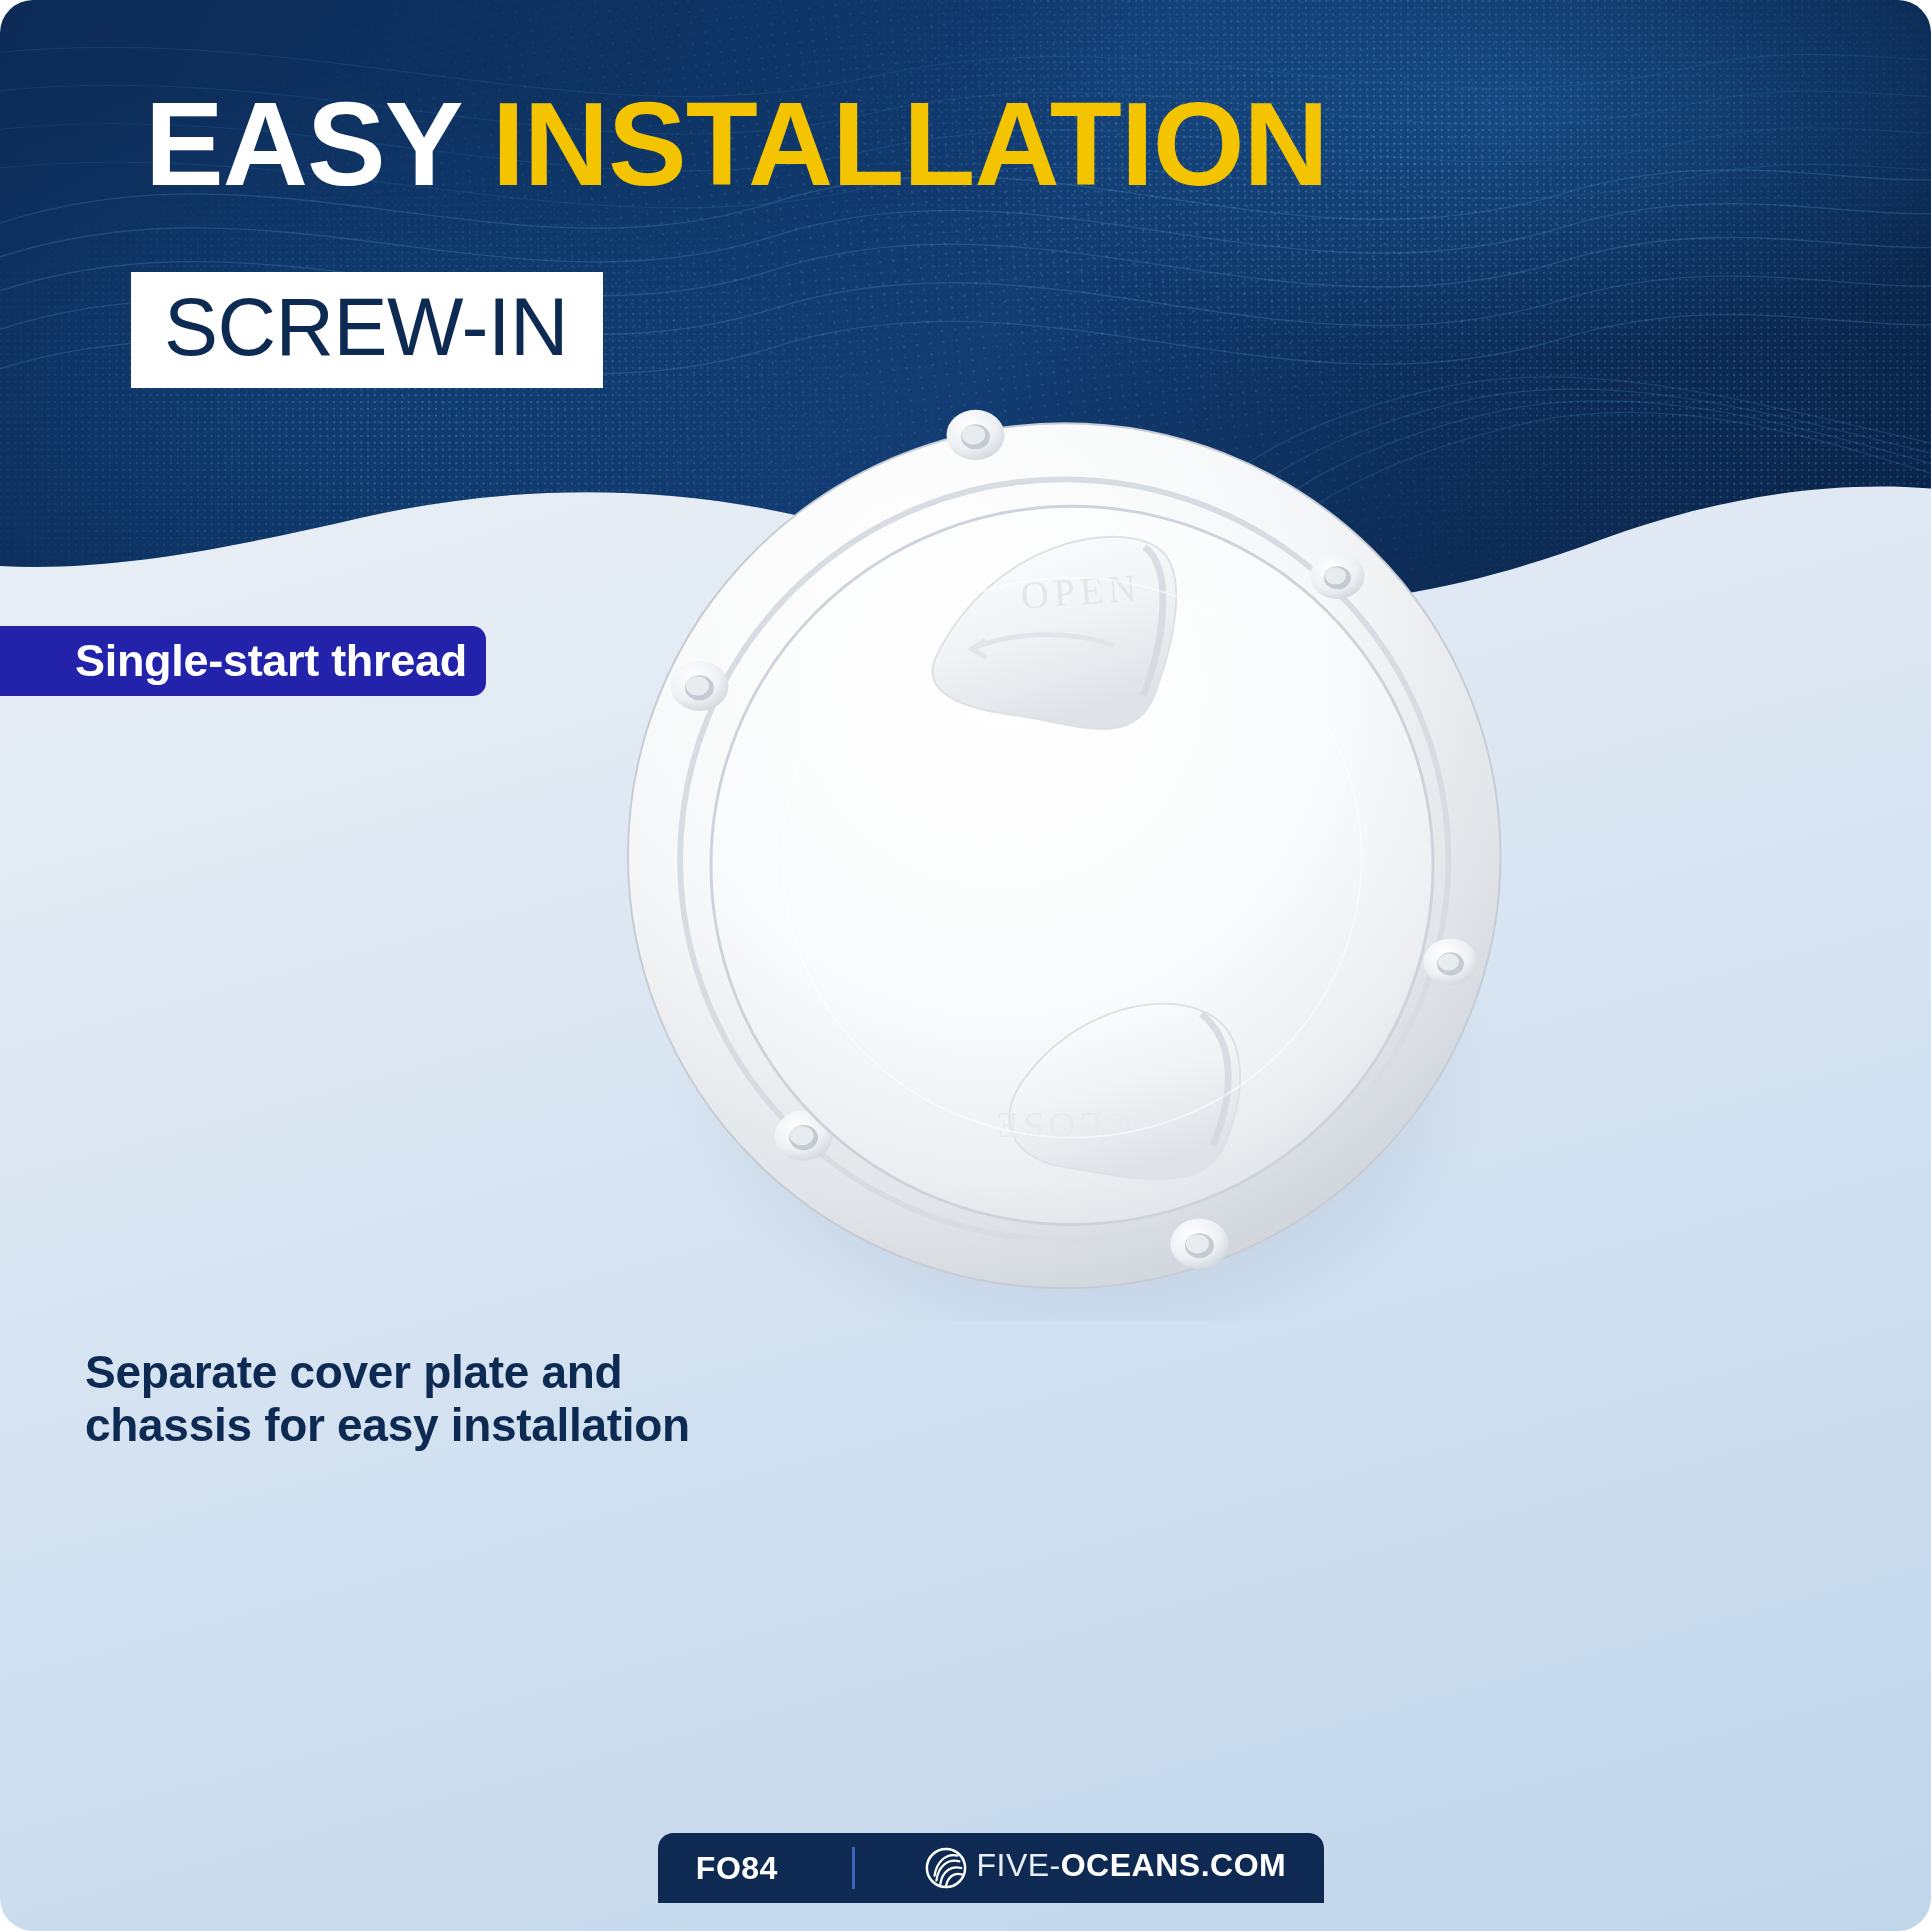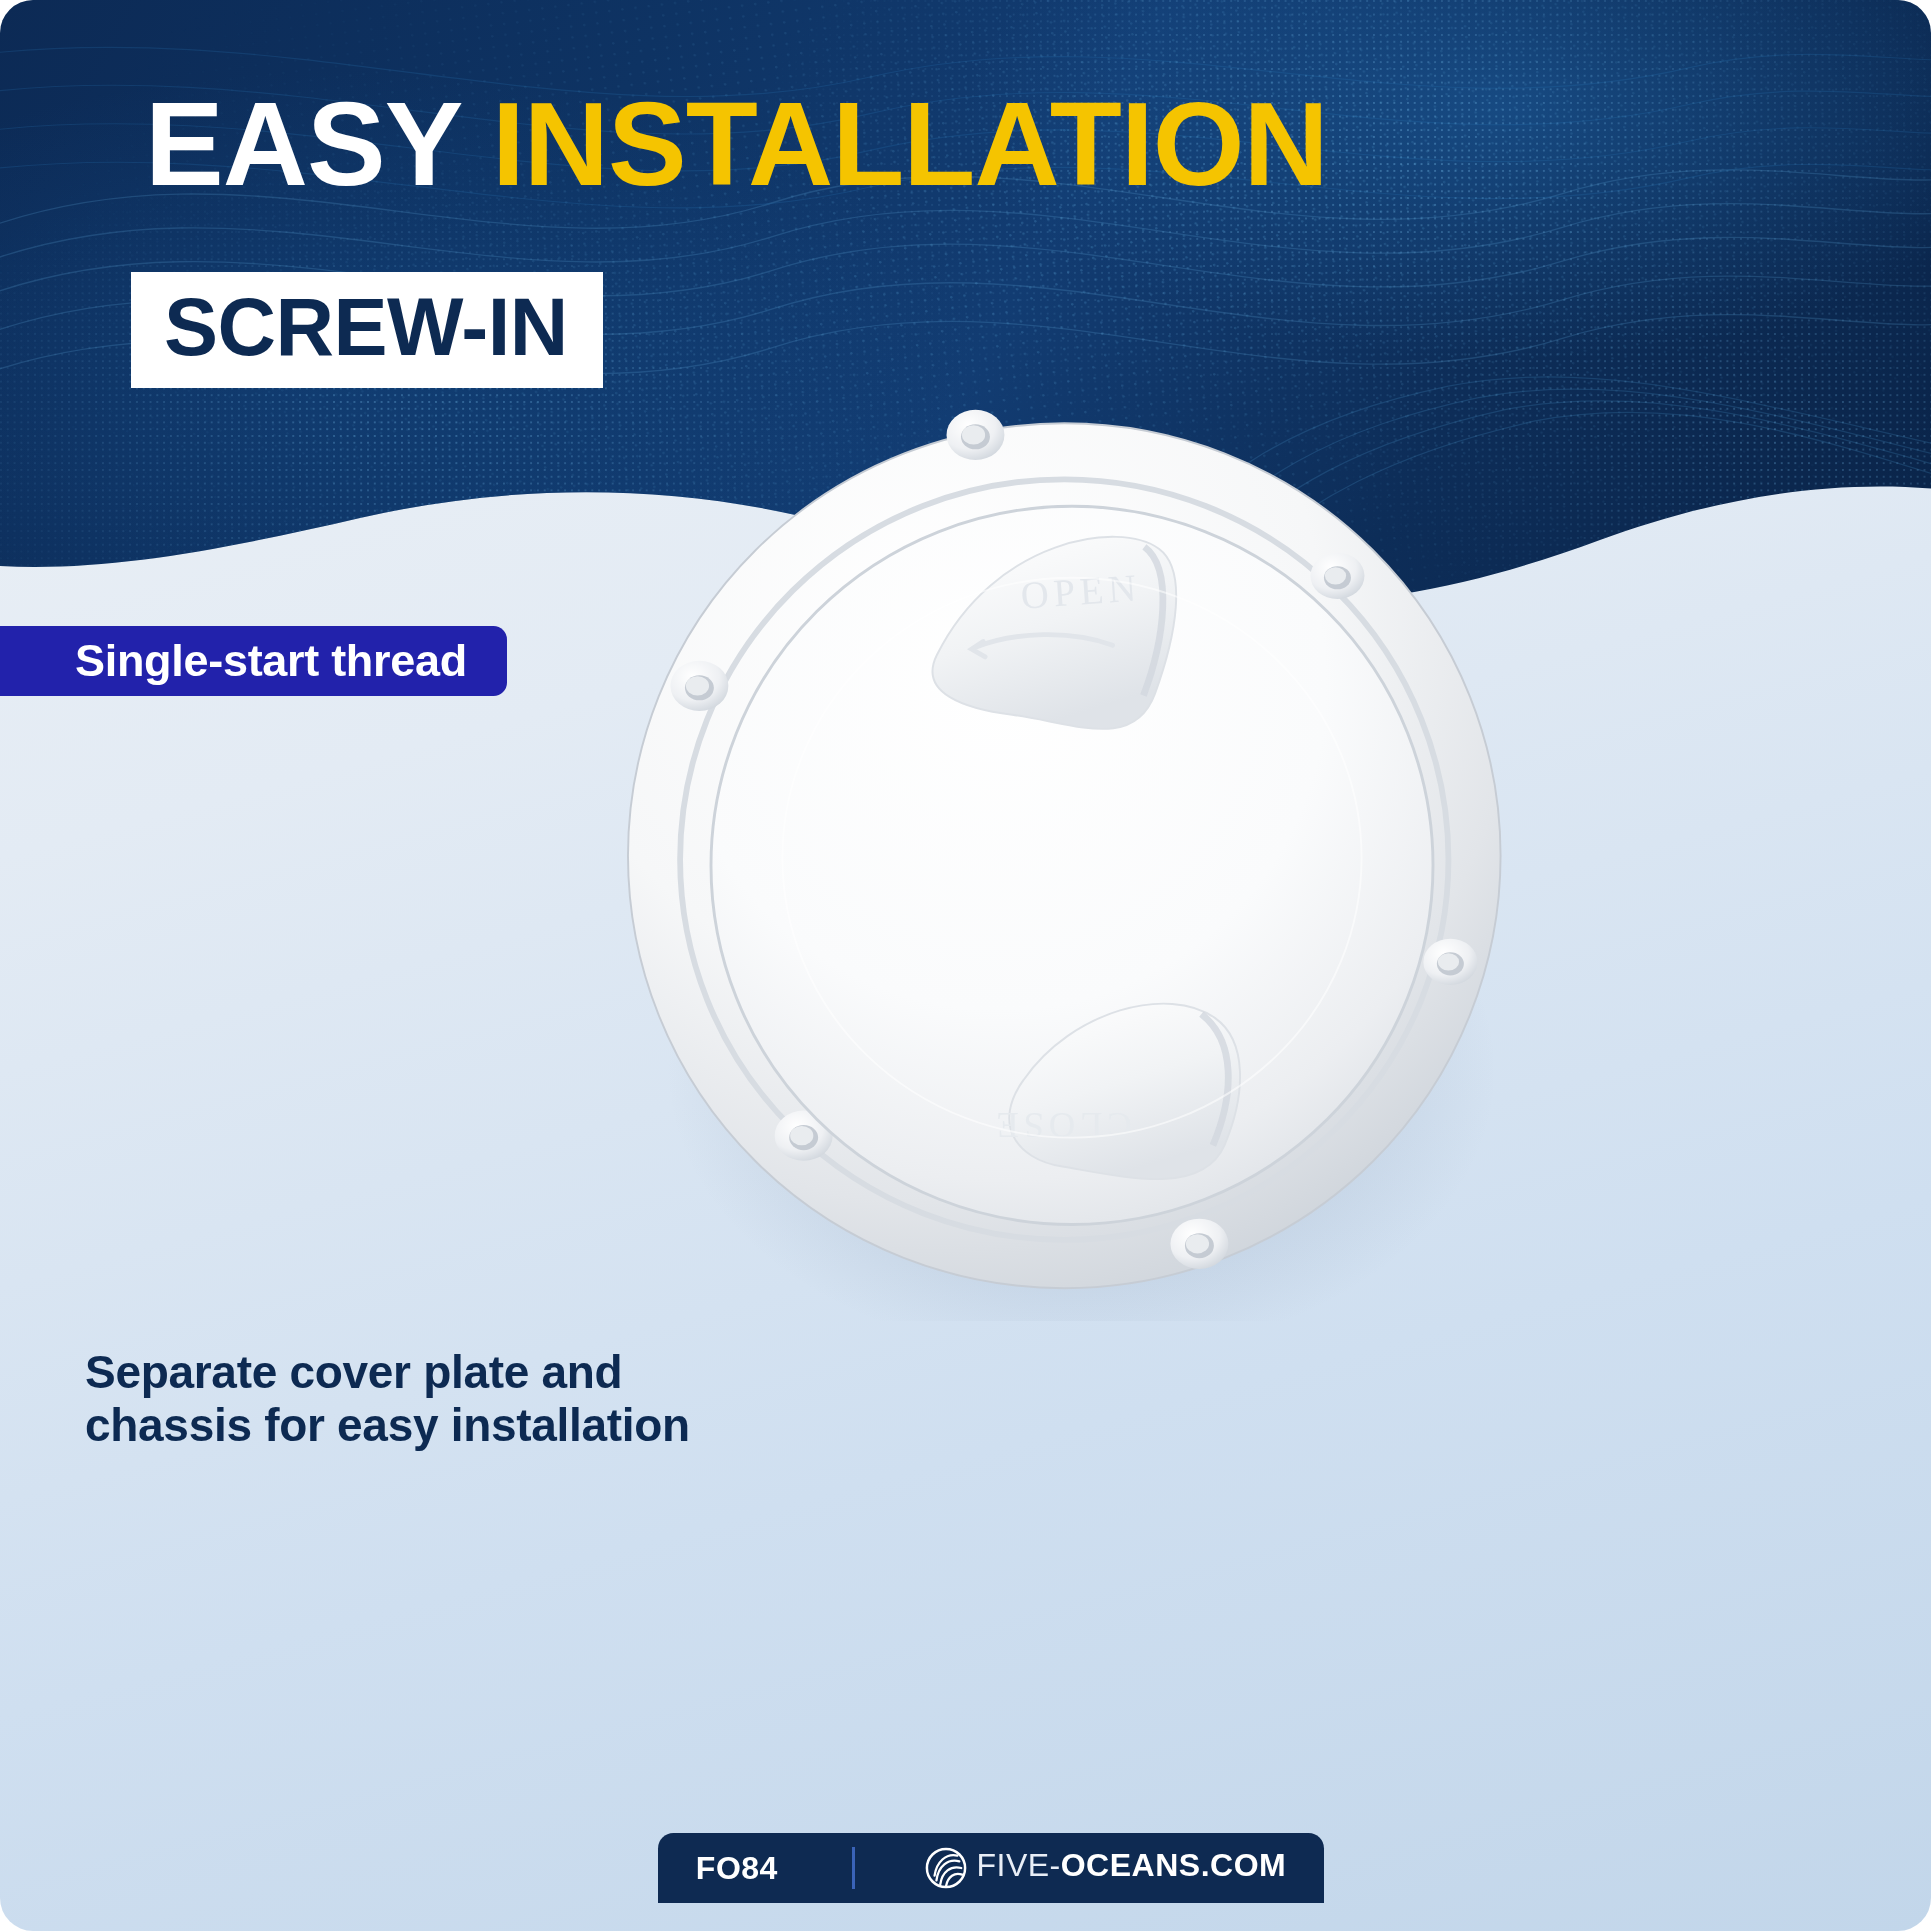--- a/index.html
+++ b/index.html
@@ -66,40 +66,40 @@
   }
   #headline .w { color:#ffffff; }
   #headline .y { color:#f5c400; }
 
   #screw-badge {
     position:absolute; left:131px; top:272px;
     background:#ffffff;
     padding:15.4px 35px 19.3px 33px;
   }
   #screw-badge span {
-    font-size:81px; font-weight:bold; color:#0d2a52; letter-spacing:-0.5px;
+    font-size:81px; font-weight:normal; color:#0d2a52; letter-spacing:-0.5px;
     line-height:1.0; display:block;
   }
 
   
   #product {
     position:absolute;
     left:618px; top:404px;
     width:908px; height:917px;
   }
 
   
   .pill {
     position:absolute;
     left:0;
     height:70px;
     background:#2222ab;
     border-radius:0 13.5px 13.5px 0;
     display:flex; align-items:center;
-    padding-left:75px; padding-right:40px;
+    padding-left:75px; padding-right:19px;
   }
   .pill span {
     color:#ffffff; font-size:45px; font-weight:bold; white-space:nowrap;
     letter-spacing:-0.3px;
   }
   #pill-0 { top:626px; }
   #pill-1 { top:877px; }
   #pill-2 { top:1135px; }
 
   

